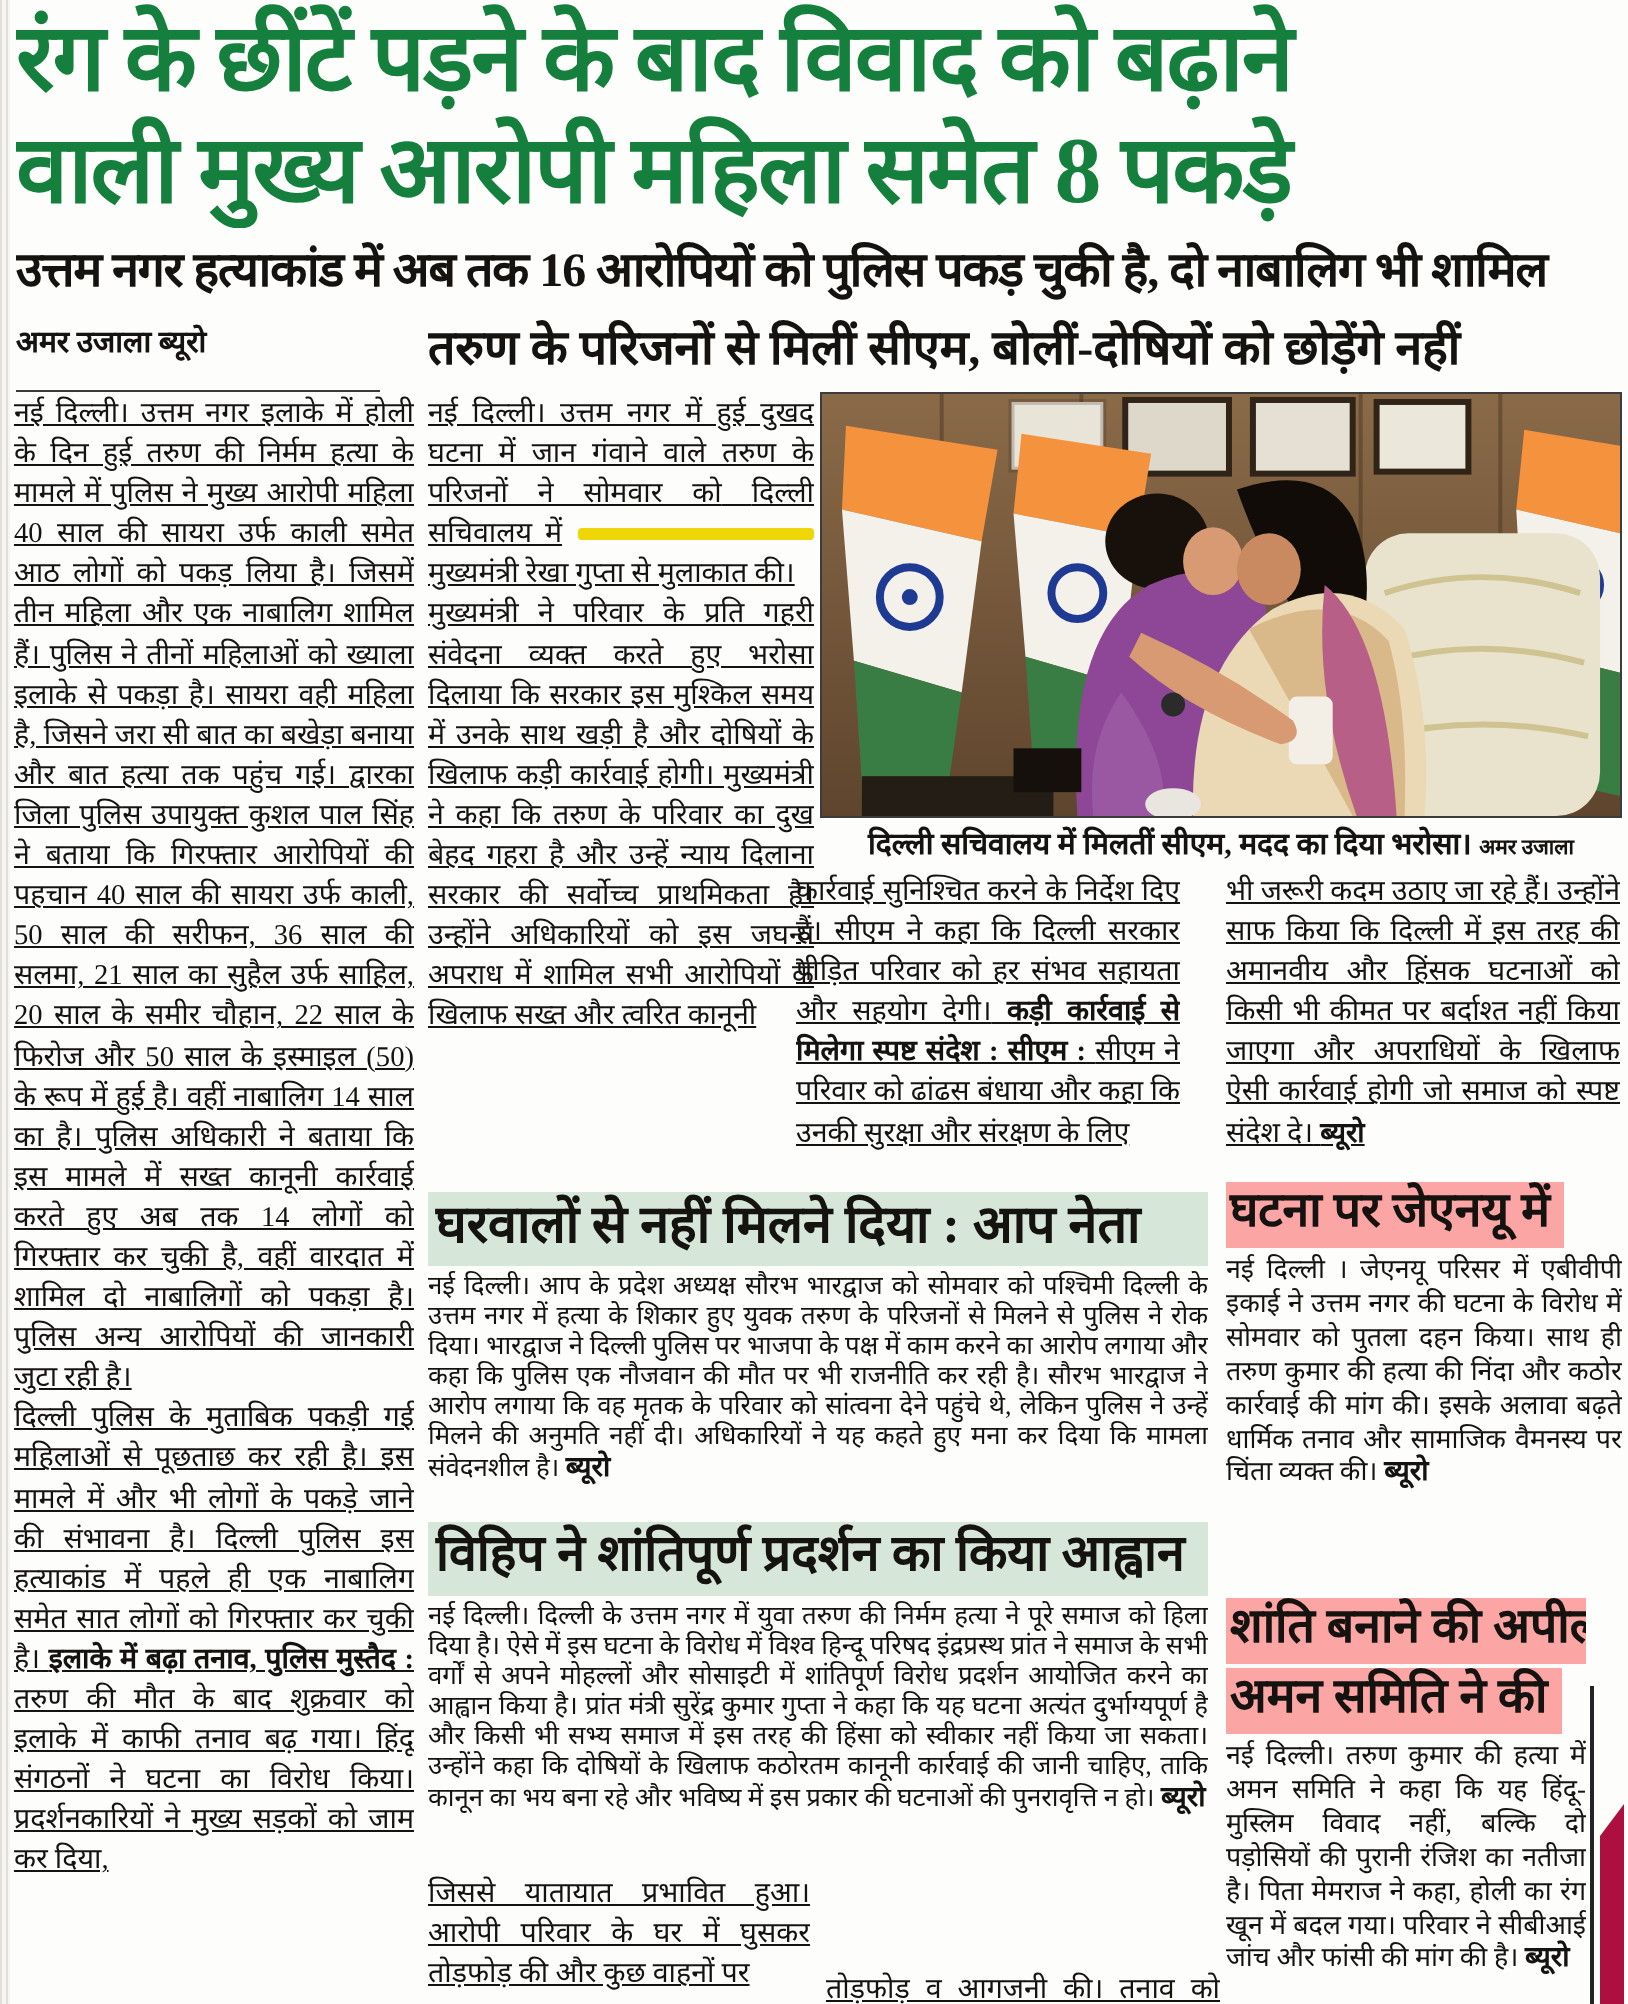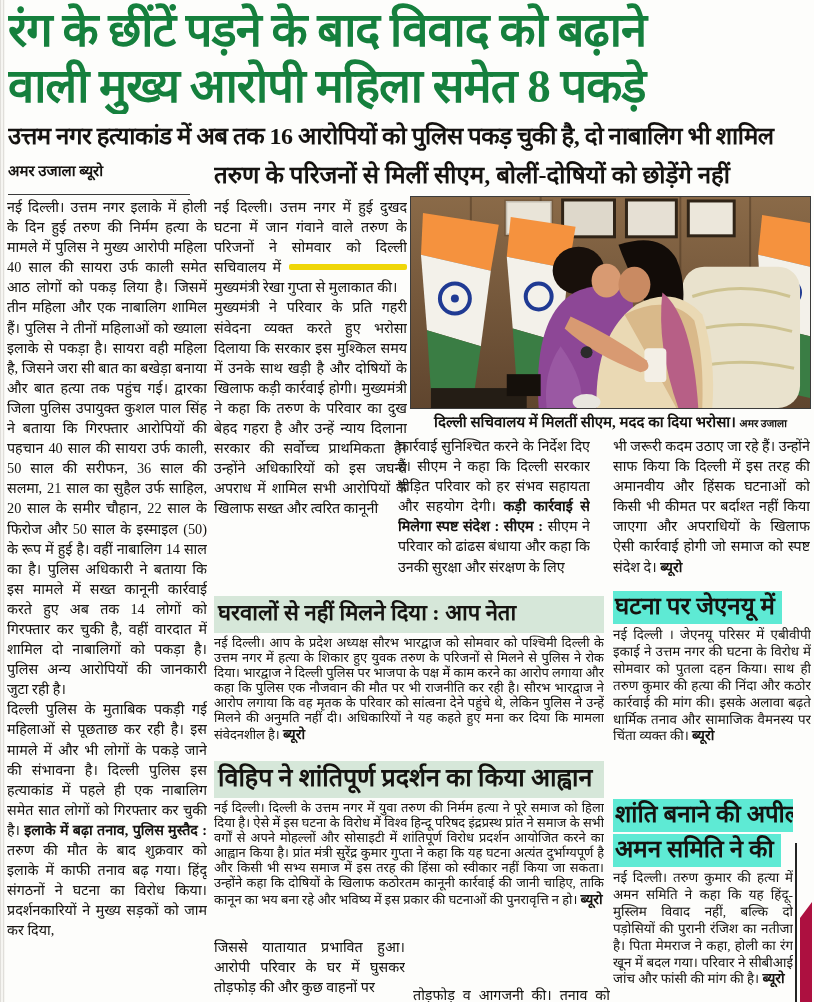--- a/index.html
+++ b/index.html
@@ -16,49 +16,49 @@
   .headline-main{ position:absolute; left:8px; top:2px; width:800px; font-weight:800;
     font-size:47px; line-height:56px; letter-spacing:-1px; color:#15803d; }
   .subheadline{ position:absolute; left:8px; top:119px; width:800px; font-weight:800;
     font-size:24px; line-height:34px; letter-spacing:-0.5px; }
   .byline{ position:absolute; left:8px; top:160px; width:182px; font-weight:700;
     font-size:15px; padding-bottom:14px; border-bottom:1.5px solid #3a3a3a; }
   .cm-headline{ position:absolute; left:214px; top:158px; width:596px; font-weight:800;
     font-size:24px; line-height:34px; }
   
   .col-text{ font-size:14.3px; line-height:20.1px; text-align:justify; }
-  .col-text p{ margin:0; }
+  .col-text p{ margin:0;text-decoration:underline; }
   .col-text .runin{ font-weight:800; }
   .credit{ font-weight:700; font-size:14px; }
   .col1{ position:absolute; left:7px;  top:197px; width:200px; height:805px; overflow:hidden; }
   .col2{ position:absolute; left:214px; top:197px; width:193px; height:398px; overflow:hidden; }
   .col3{ position:absolute; left:398px; top:436px; width:192px; height:160px; overflow:hidden; }
   .col4{ position:absolute; left:613px; top:436px; width:197px; height:166px; overflow:hidden; }
   .col2b{ position:absolute; left:214px; top:937px; width:191px; height:64px; overflow:hidden; }
   .col3b{ position:absolute; left:413px; top:985px; width:197px; height:64px; overflow:hidden; }
   .pullquote{ float:right; width:118px; margin:2px 0 4px 8px; text-align:center; }
   .pullquote .pq-text{ font-weight:800; font-size:18.5px; line-height:26px; display:block; }
   .pullquote .pq-bar{ height:6px; margin-top:5px; background:#efd608; border-radius:2px; }
   
   .photo-wrap{ position:absolute; left:410px; top:196px; width:401px; }
   .photo{ width:401px; height:213px; border:1px solid #3c3c3c; display:block; background:#7a5c3e; }
   .caption{ margin-top:2px; text-align:center; font-weight:800; font-size:15px; }
   .caption .cap-credit{ font-weight:700; font-size:10.5px; letter-spacing:0; }
   
   .wide-article{ position:absolute; overflow:hidden; }
   .art-aap{ left:214px; top:596px; width:390px; height:163px; }
   .art-vhp{ left:214px; top:761px; width:390px; height:173px; }
-  .green-band{ background:#d6e7d9; font-weight:800; font-size:22px; line-height:30px;
+  .green-band{ background:#d6e7d9; font-weight:800; font-size:26px; line-height:30px;
     padding:2px 8px 5px 4px; margin-bottom:3px; }
   .wide-body{ font-size:12.9px; line-height:15.1px; text-align:justify; }
   .right-article{ position:absolute; overflow:hidden; }
   .art-jnu{ left:613px; top:591px; width:198px; height:207px; }
   .art-aman{ left:613px; top:799px; width:180px; height:203px; }
   .hl-line{ margin-bottom:2px; }
-  .hl-inline{ display:inline-block; background:#5eead4; font-weight:800; font-size:24px;
+  .hl-inline{ display:inline-block; background:#fca5a5; font-weight:800; font-size:24px;
     line-height:28px; padding:1px 7px 4px 2px; max-width:100%; }
   .right-body{ font-size:13.4px; line-height:16.9px; text-align:justify; margin-top:3px; }
   
   .right-rule{ position:absolute; left:795px; top:843px; width:2px; height:159px; background:#242424; }
   .red-card{ position:absolute; left:800px; top:902px; width:12px; height:100px; background:#ad1040;
     clip-path:polygon(0 16%, 100% 0, 100% 100%, 0 100%); }
 </style>
 </head>
 <body>
 

